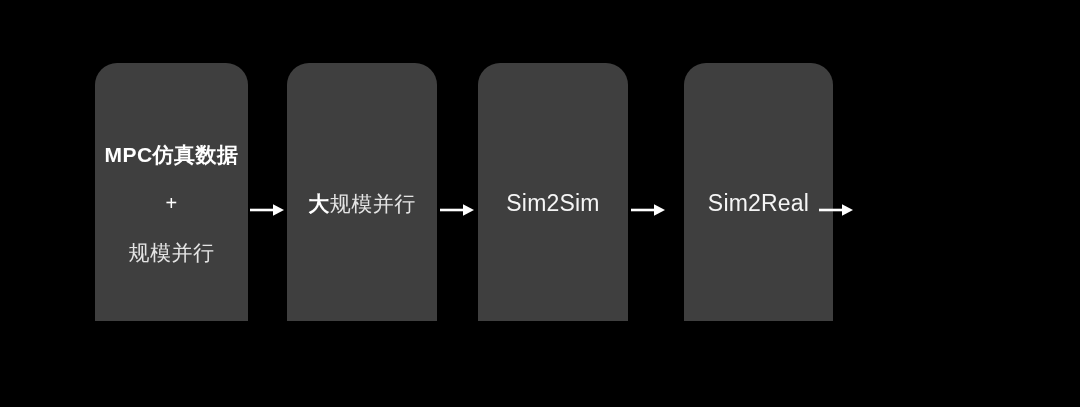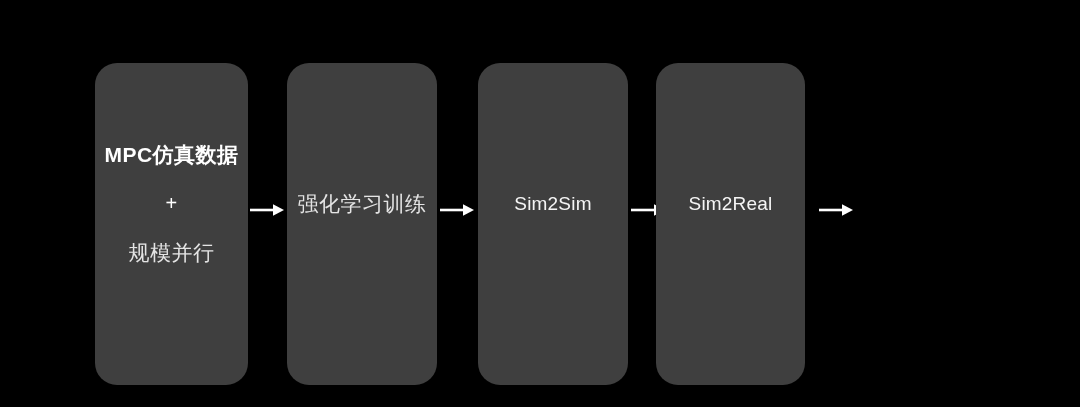--- a/index.html
+++ b/index.html
@@ -3,21 +3,21 @@
 <meta charset="utf-8">
 <style>
   html, body {
     margin: 0;
     padding: 0;
     background: var(--background, #000000);
   }
   .canvas {
     position: relative;
     width: 1080px;
-    height: 407px;
+    height: 321px;
     background: var(--background, #000000);
     overflow: hidden;
     font-family: "Liberation Sans", "DejaVu Sans", sans-serif;
   }
   .box {
     position: absolute;
     top: 63px;
     height: 322px;
     background: var(--box-fill, #3f3f3f);
     border-radius: 22px;
@@ -39,21 +39,21 @@
   }
   .line.bold {
     font-weight: bold;
     color: var(--text-bold, #ffffff);
   }
   .line.plus {
     font-size: 20px;
     color: var(--text-bold, #f2f2f2);
   }
   .line.latin {
-    font-size: 19px;
+    font-size: 23px;
     color: var(--text-latin, #f5f5f5);
     letter-spacing: 0.2px;
   }
   .bold-frag {
     font-weight: bold;
     color: var(--text-bold, #ffffff);
   }
   .arrow {
     position: absolute;
     top: 202px;
@@ -81,41 +81,41 @@
     </div>
   </div>
 
   <svg class="arrow" style="left:250px;" viewBox="0 0 34 16">
     <line x1="0" y1="8" x2="25" y2="8"></line>
     <polygon points="23,2.2 34,8 23,13.8"></polygon>
   </svg>
 
   <div class="box" style="left:287px; width:150px;">
     <div class="box-content">
-      <div class="line">强化学习训练</div>
+      <div class="line"><span class="bold-frag">大</span><span>规模并行</span></div>
     </div>
   </div>
 
   <svg class="arrow" style="left:440px;" viewBox="0 0 34 16">
     <line x1="0" y1="8" x2="25" y2="8"></line>
     <polygon points="23,2.2 34,8 23,13.8"></polygon>
   </svg>
 
   <div class="box" style="left:478px; width:150px;">
     <div class="box-content">
       <div class="line latin">Sim2Sim</div>
     </div>
   </div>
 
   <svg class="arrow" style="left:631px;" viewBox="0 0 34 16">
     <line x1="0" y1="8" x2="25" y2="8"></line>
     <polygon points="23,2.2 34,8 23,13.8"></polygon>
   </svg>
 
-  <div class="box" style="left:656px; width:149px;">
+  <div class="box" style="left:684px; width:149px;">
     <div class="box-content">
       <div class="line latin">Sim2Real</div>
     </div>
   </div>
 
   <svg class="arrow" style="left:819px;" viewBox="0 0 34 16">
     <line x1="0" y1="8" x2="25" y2="8"></line>
     <polygon points="23,2.2 34,8 23,13.8"></polygon>
   </svg>
 

